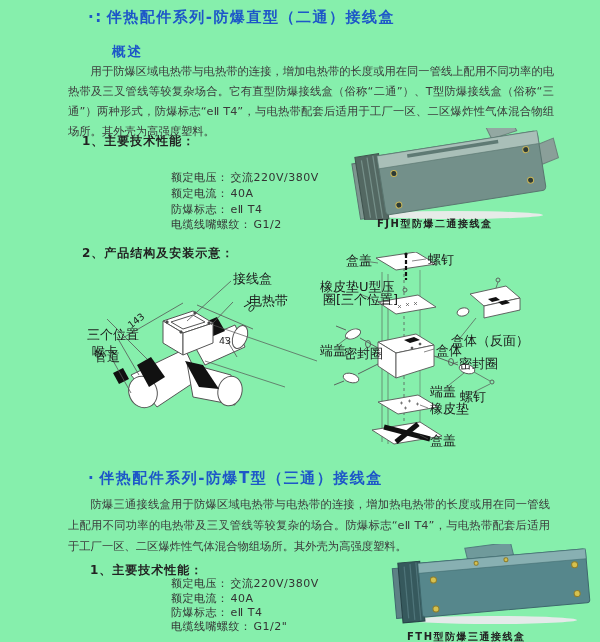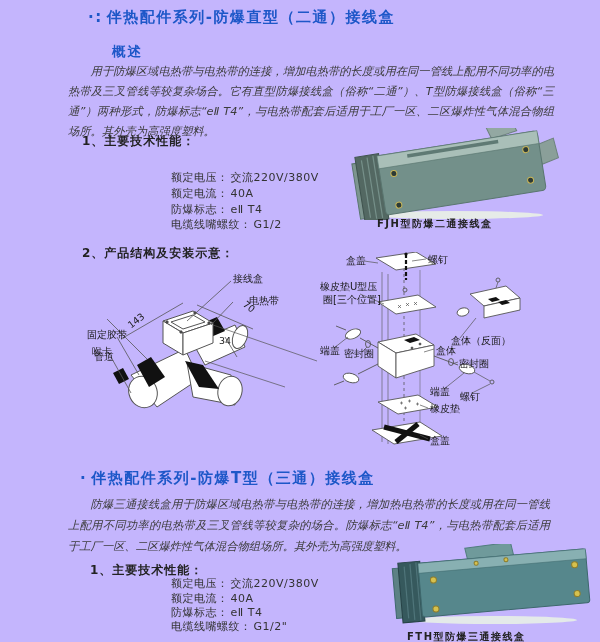--- a/index.html
+++ b/index.html
@@ -1,28 +1,28 @@
 <!DOCTYPE html>
 <html><head>
 <meta charset="utf-8">
 <style>
   html,body{margin:0;padding:0;}
-  .page{position:relative;width:600px;height:642px;background:#c4b5fd;overflow:hidden;
+  .page{position:relative;width:600px;height:642px;background:#86efac;overflow:hidden;
         font-family:"DejaVu Sans","Liberation Sans",sans-serif;color:#3a3a3a;}
   .abs{position:absolute;}
   .title{font-weight:bold;color:#1d57c8;font-size:15px;letter-spacing:1.5px;white-space:nowrap;}
   .title .bullet{margin-right:4px;}
   .ov-head{font-weight:bold;color:#1d57c8;font-size:13.5px;letter-spacing:2px;}
   .para{font-size:11.3px;line-height:20px;text-align:justify;color:#3c3c3c;}
-  .para.indent{text-indent:2em;font-style:italic;}
+  .para.indent{text-indent:2em;}
   .tech-head{font-size:12px;font-weight:bold;color:#222;letter-spacing:1px;white-space:nowrap;}
   .spec-row{font-size:11px;color:#333;white-space:nowrap;letter-spacing:0.5px;text-align:right;}
   .spec-row .v{margin-left:2px;}
   .caption{font-size:10px;font-weight:bold;color:#222;letter-spacing:1.5px;white-space:nowrap;}
-  .dlabel{font-size:10px;color:#1a1a1a;white-space:nowrap;line-height:11px;}
+  .dlabel{font-size:13px;color:#1a1a1a;white-space:nowrap;line-height:11px;}
   .dim{font-size:9.5px;color:#1a1a1a;white-space:nowrap;}
   svg{display:block;}
 </style>
 </head>
 <body>
 
 <div class="page">
 
   <div class="abs title" style="left:88px;top:8px;">
     <span class="bullet">·:</span><span>伴热配件系列-防爆直型（二通）接线盒</span>
@@ -96,22 +96,22 @@
       <line x1="148" y1="37" x2="126" y2="60" stroke-width="0.8"></line>
       <line x1="22" y1="54" x2="62" y2="94" stroke-width="0.8"></line>
       <line x1="32" y1="72" x2="54" y2="110" stroke-width="0.8"></line>
       <line x1="26" y1="92" x2="46" y2="128" stroke-width="0.8"></line>
     </svg>
     <div class="abs dlabel" style="left:148px;top:8px;">接线盒</div>
     <div class="abs dlabel" style="left:164px;top:30px;">电热带</div>
     <div class="abs dim" style="left:42px;top:50px;transform:rotate(-38deg);">143</div>
     <div class="abs dim" style="left:158px;top:36px;transform:rotate(38deg);">70</div>
     <div class="abs dlabel" style="left:7px;top:46px;margin-top:35px;">喉卡</div>
-    <div class="abs dim" style="left:134px;top:70px;">34</div>
-    <div class="abs dlabel" style="left:2px;top:64px;">固定胶带</div>
+    <div class="abs dim" style="left:134px;top:70px;">43</div>
+    <div class="abs dlabel" style="left:2px;top:64px;">三个位置</div>
     <div class="abs dlabel" style="left:9px;top:86px;">管道</div>
   </div>
 
   <div class="abs" style="left:320px;top:252px;width:250px;height:215px;">
     <svg width="250" height="215" viewBox="0 0 250 215" stroke="#555" fill="none" stroke-width="0.9">
 
       <line x1="62" y1="20" x2="62" y2="190" stroke-width="0.6"></line>
       <line x1="68" y1="22" x2="68" y2="192" stroke-width="0.6"></line>
       <line x1="84" y1="16" x2="84" y2="176" stroke-dasharray="3,3" stroke-width="0.8"></line>
       <line x1="100" y1="18" x2="100" y2="180" stroke-width="0.5"></line>
@@ -182,21 +182,21 @@
     <div class="abs dlabel" style="left:24px;top:96px;">密封圈</div>
     <div class="abs dlabel" style="left:116px;top:93px;">盒体</div>
     <div class="abs dlabel" style="left:131px;top:83px;">盒体（反面）</div>
     <div class="abs dlabel" style="left:139px;top:106px;">密封圈</div>
     <div class="abs dlabel" style="left:110px;top:134px;">端盖</div>
     <div class="abs dlabel" style="left:140px;top:139px;">螺钉</div>
     <div class="abs dlabel" style="left:110px;top:151px;">橡皮垫</div>
     <div class="abs dlabel" style="left:110px;top:183px;">盒盖</div>
   </div>
 
-  <div class="abs title" style="left:80px;top:469px;">
+  <div class="abs title" style="left:88px;top:469px;">
     <span class="bullet">·</span><span>伴热配件系列-防爆T型（三通）接线盒</span>
   </div>
   <div class="abs para indent" style="left:68px;top:494px;width:482px;line-height:21px;">防爆三通接线盒用于防爆区域电热带与电热带的连接，增加热电热带的长度或用在同一管线上配用不同功率的电热带及三叉管线等较复杂的场合。防爆标志“eⅡ T4”，与电热带配套后适用于工厂一区、二区爆炸性气体混合物组场所。其外壳为高强度塑料。</div>
 
   <div class="abs tech-head" style="left:90px;top:562px;">1、主要技术性能：</div>
   <div class="abs spec-row" style="left:171px;top:576px;"><span>额定电压：</span><span class="v">交流220V/380V</span></div>
   <div class="abs spec-row" style="left:171px;top:591px;"><span>额定电流：</span><span class="v">40A</span></div>
   <div class="abs spec-row" style="left:171px;top:605px;"><span>防爆标志：</span><span class="v">eⅡ T4</span></div>
   <div class="abs spec-row" style="left:171px;top:619px;"><span>电缆线嘴螺纹：</span><span class="v">G1/2"</span></div>
 

